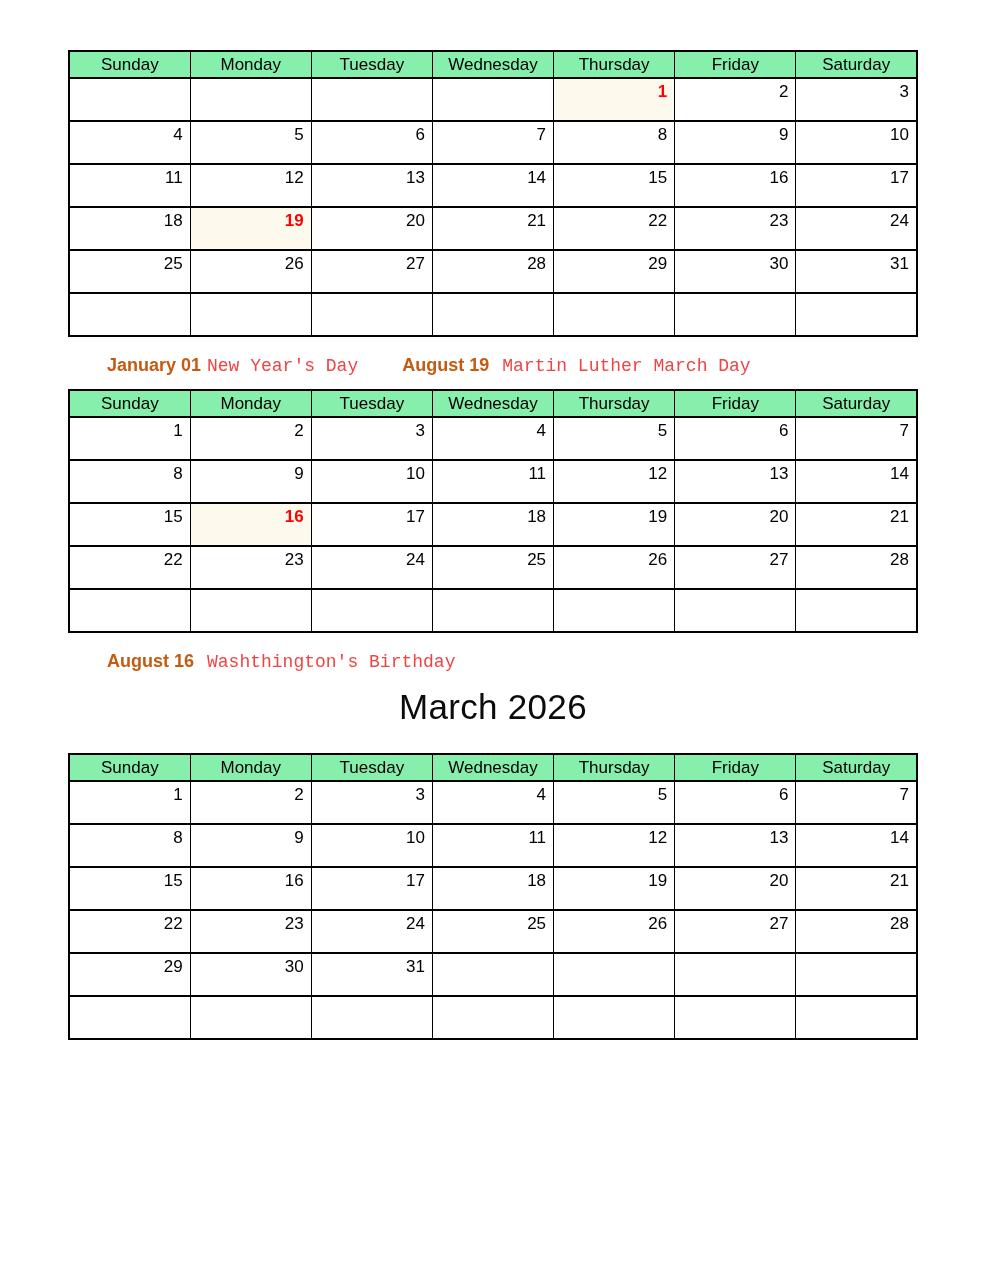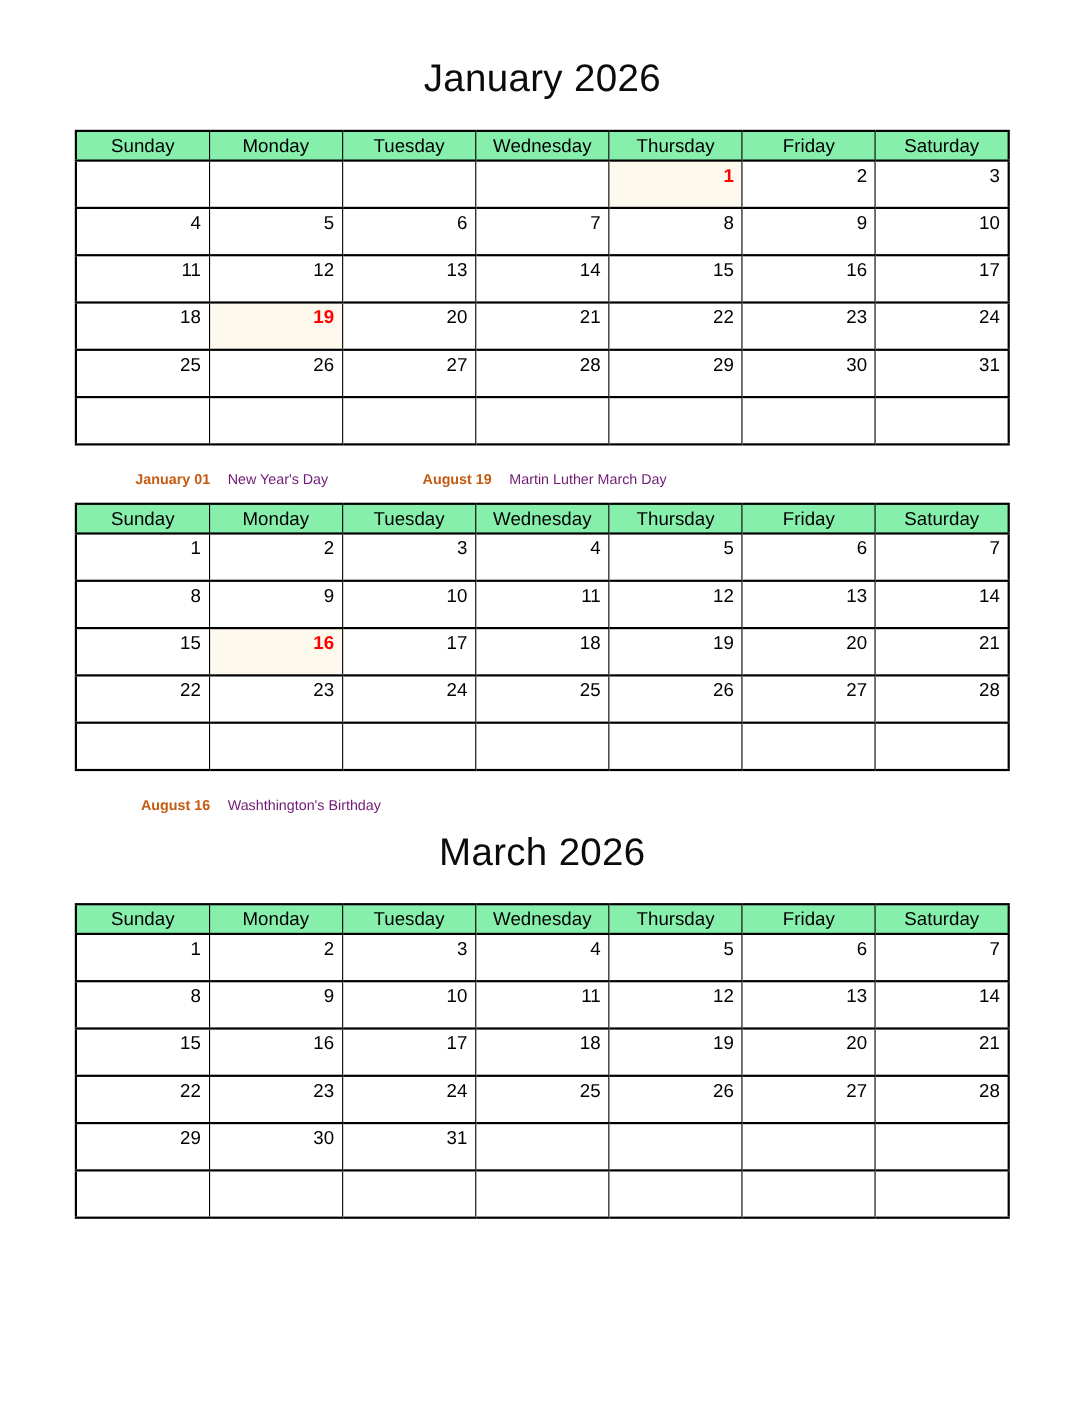--- a/index.html
+++ b/index.html
@@ -55,60 +55,60 @@
     line-height: 21px;
     background: #fff;
   }
   table.cal td.hl {
     background: var(--hl-bg, #fdf9ec);
     color: var(--hl-tx, #ff0000);
     font-weight: 700;
   }
   .holidays {
     display: flex;
-    align-items: flex-end;
-    gap: 56px;
+    align-items: flex-start;
+    gap: 44px;
     margin: 18px 0 0 39px;
     height: 20px;
-    font-size: 13px;
+    font-size: 18px;
   }
   .holiday-entry { display: flex; align-items: baseline; }
   .hdate {
     width: 84px;
     text-align: right;
     font-weight: 700;
     color: var(--holiday, #c55a11);
     white-space: nowrap;
   }
   .hname {
     margin-left: 16px;
     min-width: 100px;
     white-space: nowrap;
-    color: #701a75;
+    color: #ef4444;
+    font-family: Liberation Mono, monospace;
   }
   .footer {
     width: 850px;
     margin-top: 6px;
     text-align: right;
     font-size: 15px;
     line-height: 20px;
   }
   .credit {
     color: var(--green, #538135);
     text-decoration: none;
     cursor: pointer;
   }
 </style>
 </head>
 <body>
 
 <div class="page">
   <div id="months-container">
       <section class="month">
-        <h1 class="month-title">January 2026</h1>
         <table class="cal">
           <thead>
             <tr>
               <th>Sunday</th>
               <th>Monday</th>
               <th>Tuesday</th>
               <th>Wednesday</th>
               <th>Thursday</th>
               <th>Friday</th>
               <th>Saturday</th>

